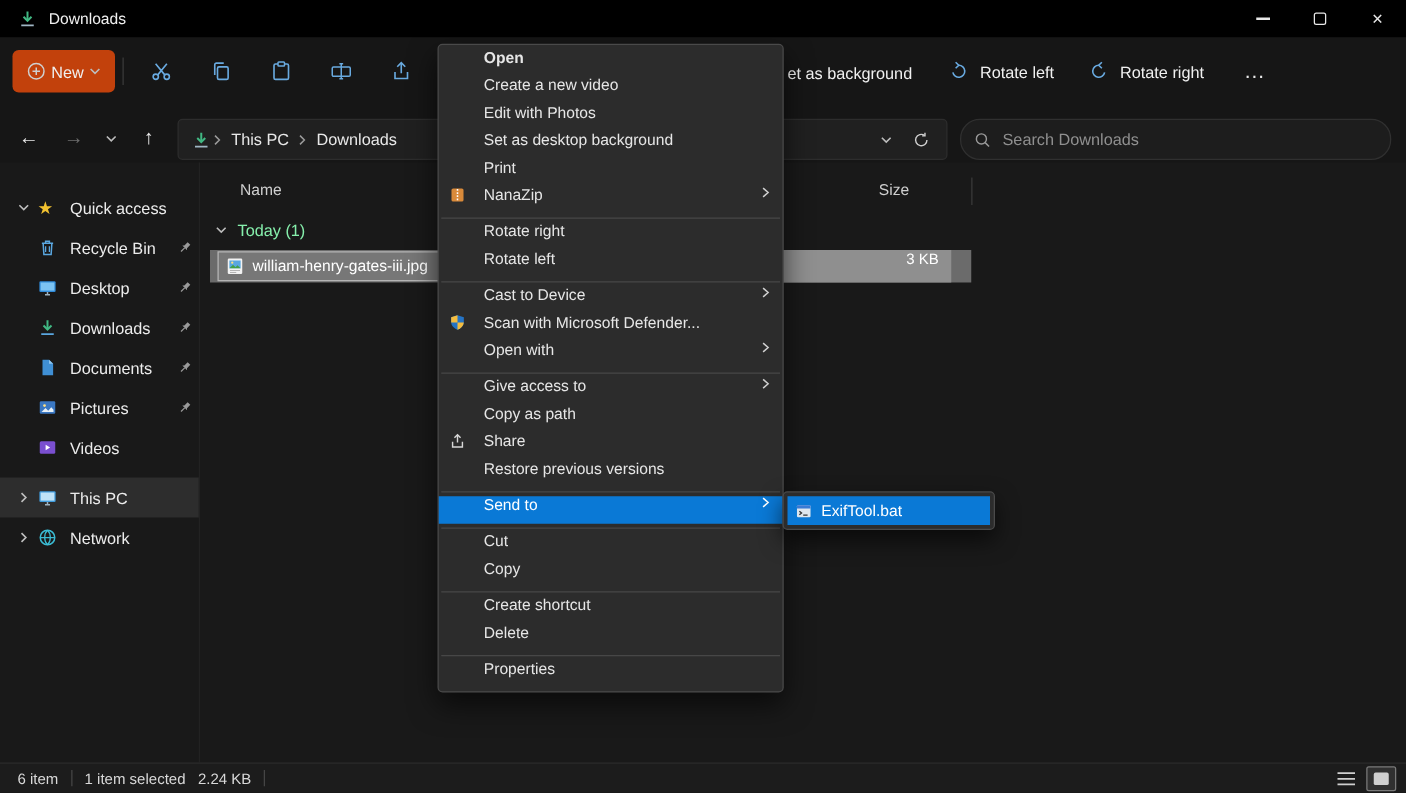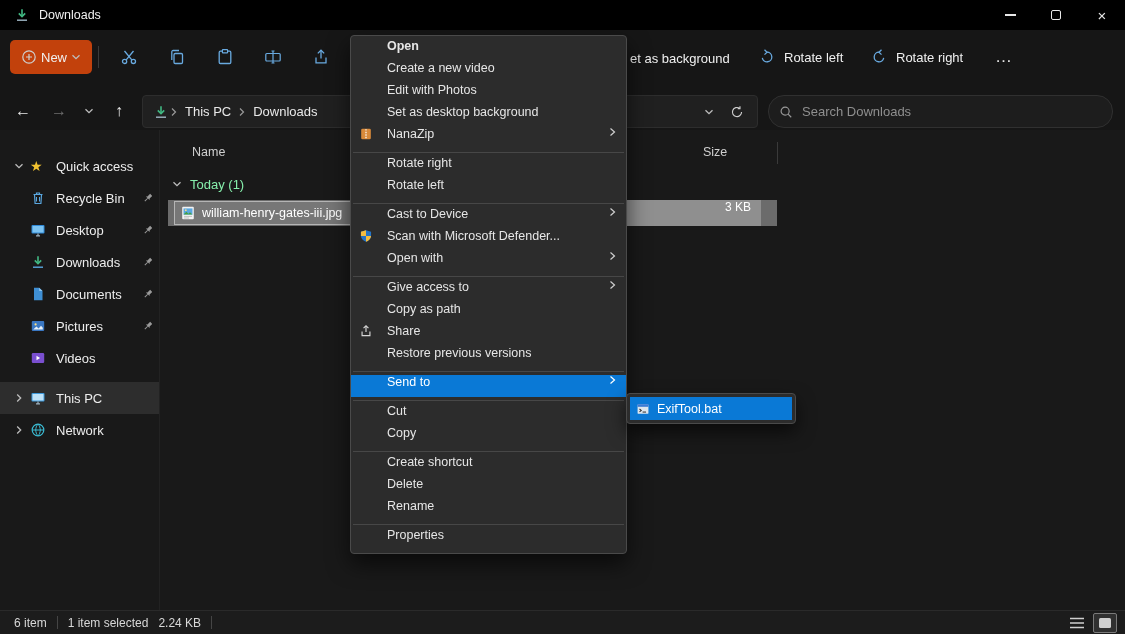--- a/index.html
+++ b/index.html
@@ -440,20 +440,24 @@
       </div>
     <div class="mi">
         <span class="micol"></span>
         <span class="milabel">Edit with Photos</span>
       </div>
     <div class="mi">
         <span class="micol"></span>
         <span class="milabel">Set as desktop background</span>
       </div>
     <div class="mi">
+        <span class="micol"></span>
+        <span class="milabel">Print</span>
+      </div>
+    <div class="mi">
       <span class="micol">
           <svg class="i14" viewBox="0 0 16 16">
             <rect x="2.5" y="2" width="11" height="12" rx="1.5" fill="#d98a3a"></rect>
             <path d="M8 2.5v11" stroke="#fff" stroke-width="1.4" stroke-dasharray="1.6 1.3"></path>
           </svg>
         </span>
       <span class="milabel">NanaZip</span>
       <span class="miarrow">
           <svg width="9" height="10" viewBox="0 0 9 10">
             <path d="M2.5 1.5l4 3.5-4 3.5" fill="none" stroke="currentColor" stroke-width="1.2"></path>
@@ -547,24 +551,20 @@
       </div>
     <div class="msep"></div>
     <div class="mi">
         <span class="micol"></span>
         <span class="milabel">Create shortcut</span>
       </div>
     <div class="mi">
         <span class="micol"></span>
         <span class="milabel">Delete</span>
       </div>
-    <div class="mi">
-        <span class="micol"></span>
-        <span class="milabel">Rename</span>
-      </div>
     <div class="msep"></div>
     <div class="mi">
         <span class="micol"></span>
         <span class="milabel">Properties</span>
       </div>
   </div>
 
   <div class="submenu">
     <div class="sub-item">
       <svg class="i14" viewBox="0 0 16 16" style="flex:none">

